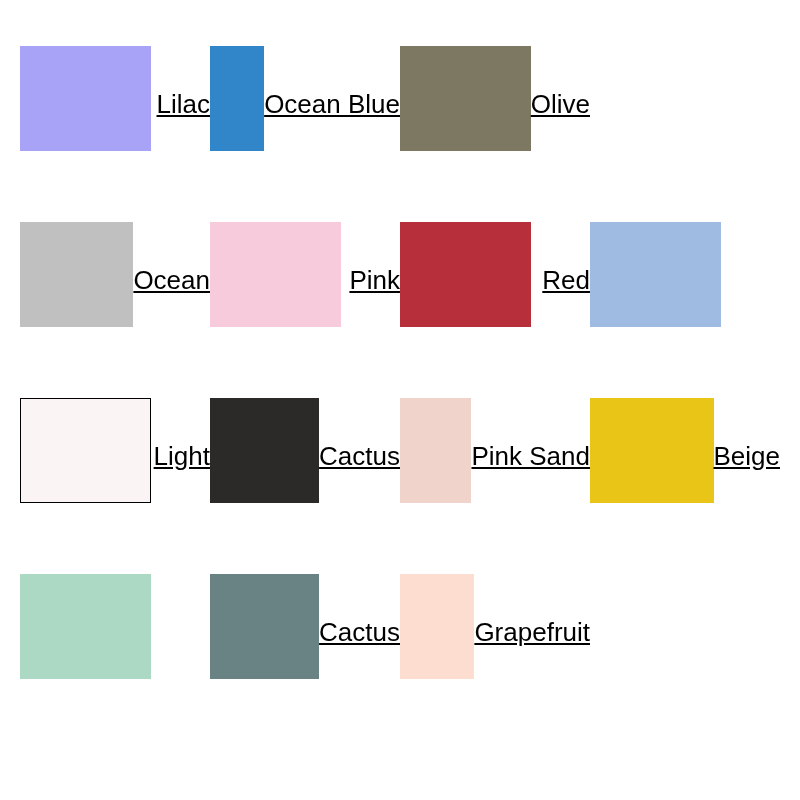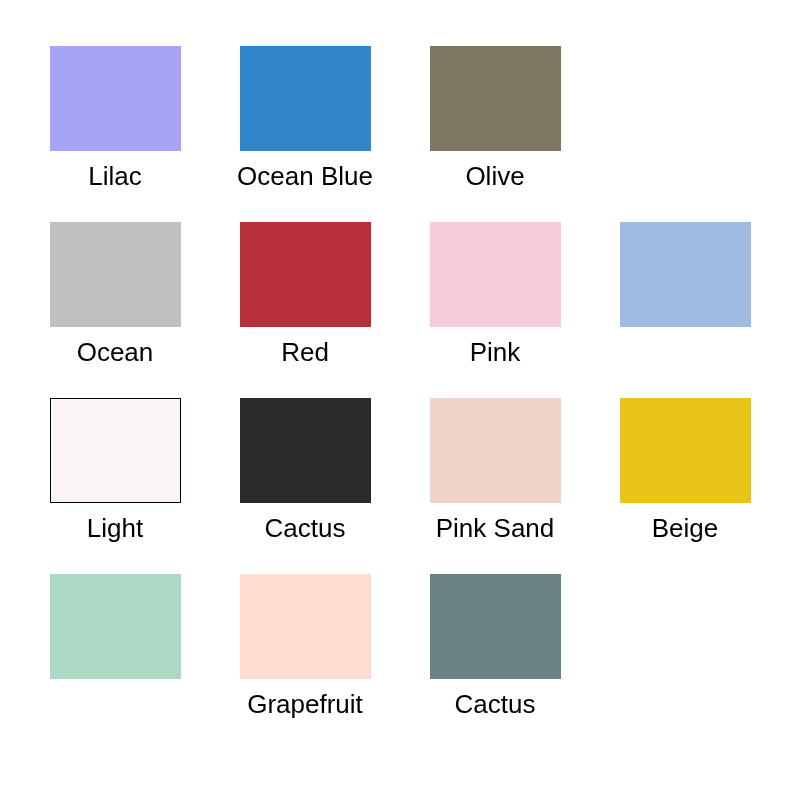--- a/index.html
+++ b/index.html
@@ -27,23 +27,24 @@
     display: flex;
     flex-direction: row;
     justify-content: flex-start;
     align-items: flex-start;
     height: 176px;
   }
 
   .swatch-cell {
     width: 190px;
     display: flex;
-    flex-direction: column;
+    flex-direction: row;
     align-items: center;
     justify-content: space-between;
+    text-decoration: underline;
   }
 
   .swatch-cell:first-child {
     margin-left: 20px;
   }
 
   .swatch-chip {
     width: 131px;
     height: 105px;
     box-sizing: border-box;
@@ -82,26 +83,26 @@
         <div class="swatch-chip" style="background-color: rgb(125, 120, 97);"></div>
         <div class="swatch-label">Olive</div>
       </div>
     </div>
     <div class="swatch-row">
       <div class="swatch-cell">
         <div class="swatch-chip" style="background-color: rgb(192, 192, 192);"></div>
         <div class="swatch-label">Ocean</div>
       </div>
       <div class="swatch-cell">
+        <div class="swatch-chip" style="background-color: rgb(248, 203, 220);"></div>
+        <div class="swatch-label">Pink</div>
+      </div>
+      <div class="swatch-cell">
         <div class="swatch-chip" style="background-color: rgb(183, 47, 58);"></div>
         <div class="swatch-label">Red</div>
-      </div>
-      <div class="swatch-cell">
-        <div class="swatch-chip" style="background-color: rgb(248, 203, 220);"></div>
-        <div class="swatch-label">Pink</div>
       </div>
       <div class="swatch-cell">
         <div class="swatch-chip" style="background-color: rgb(159, 187, 226);"></div>
       </div>
     </div>
     <div class="swatch-row">
       <div class="swatch-cell">
         <div class="swatch-chip bordered" style="background-color: rgb(250, 245, 244);"></div>
         <div class="swatch-label">Light</div>
       </div>
@@ -116,21 +117,21 @@
       <div class="swatch-cell">
         <div class="swatch-chip" style="background-color: rgb(232, 197, 23);"></div>
         <div class="swatch-label">Beige</div>
       </div>
     </div>
     <div class="swatch-row">
       <div class="swatch-cell">
         <div class="swatch-chip" style="background-color: rgb(171, 217, 195);"></div>
       </div>
       <div class="swatch-cell">
+        <div class="swatch-chip" style="background-color: rgb(105, 131, 133);"></div>
+        <div class="swatch-label">Cactus</div>
+      </div>
+      <div class="swatch-cell">
         <div class="swatch-chip" style="background-color: rgb(253, 221, 208);"></div>
         <div class="swatch-label">Grapefruit</div>
-      </div>
-      <div class="swatch-cell">
-        <div class="swatch-chip" style="background-color: rgb(105, 131, 133);"></div>
-        <div class="swatch-label">Cactus</div>
       </div>
     </div>
   </div>
 
 </body></html>

